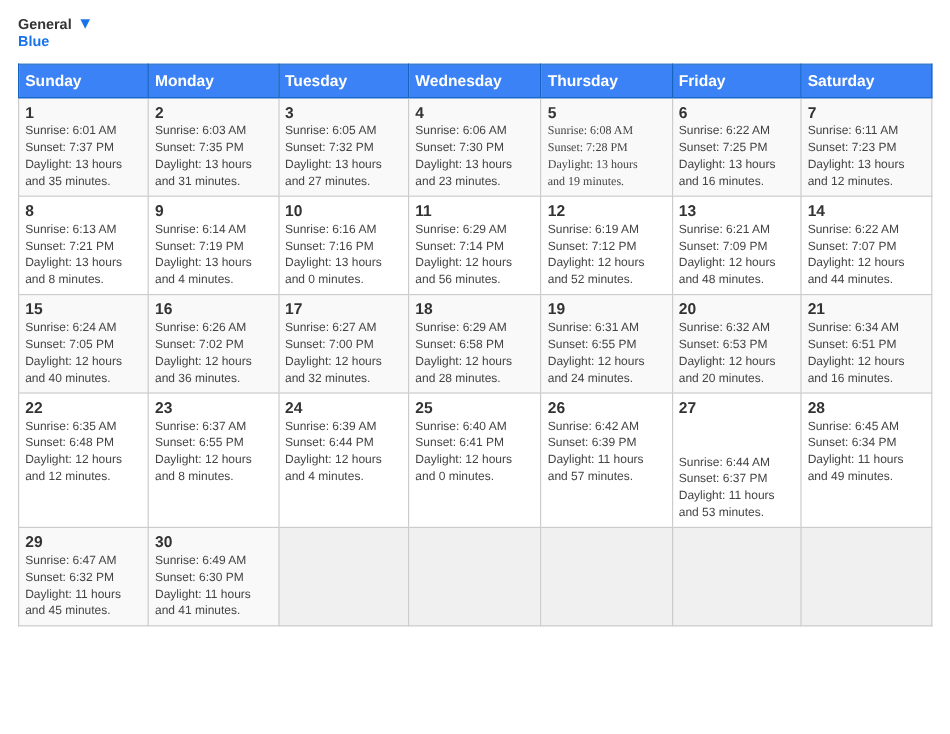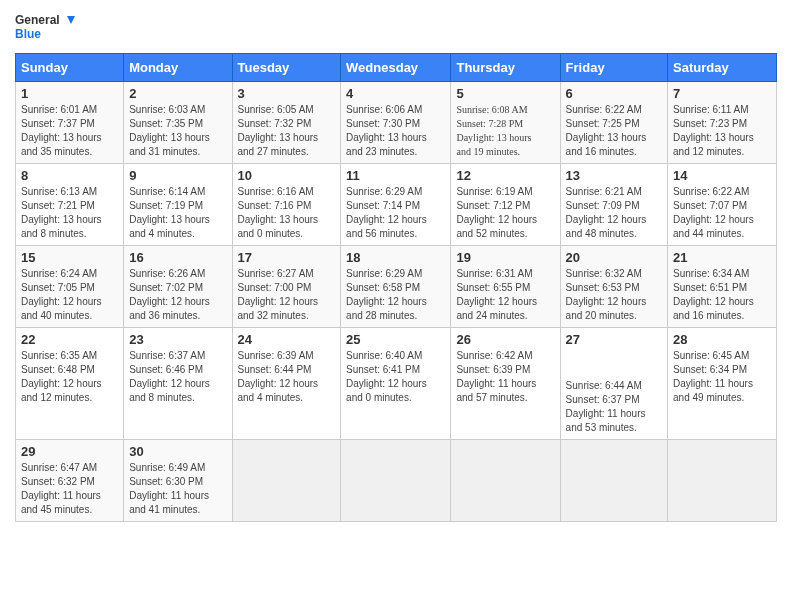--- a/index.html
+++ b/index.html
@@ -271,21 +271,21 @@
           <td>
             <span class="day-num">22</span>
             <div class="day-info" style="white-space: pre-line;">Sunrise: 6:35 AM
 Sunset: 6:48 PM
 Daylight: 12 hours
 and 12 minutes.</div>
           </td>
           <td>
             <span class="day-num">23</span>
             <div class="day-info" style="white-space: pre-line;">Sunrise: 6:37 AM
-Sunset: 6:46 PM
+Sunset: 6:55 PM
 Daylight: 12 hours
 and 8 minutes.</div>
           </td>
           <td>
             <span class="day-num">24</span>
             <div class="day-info" style="white-space: pre-line;">Sunrise: 6:39 AM
 Sunset: 6:44 PM
 Daylight: 12 hours
 and 4 minutes.</div>
           </td>

